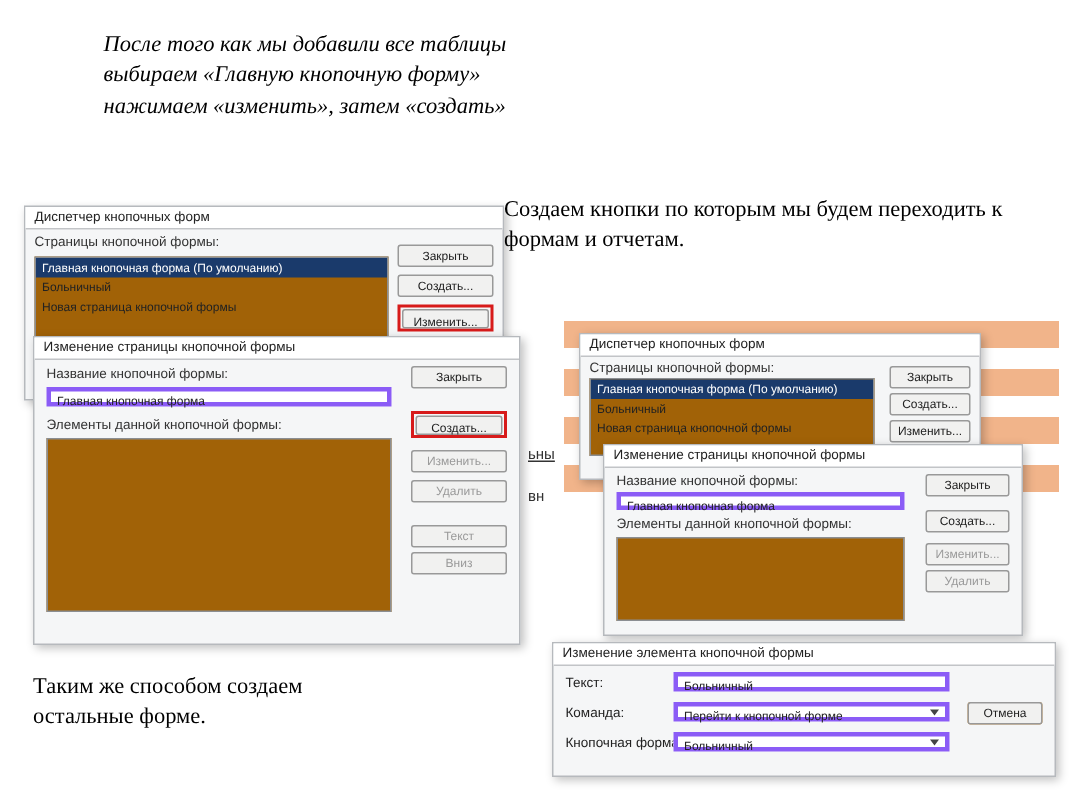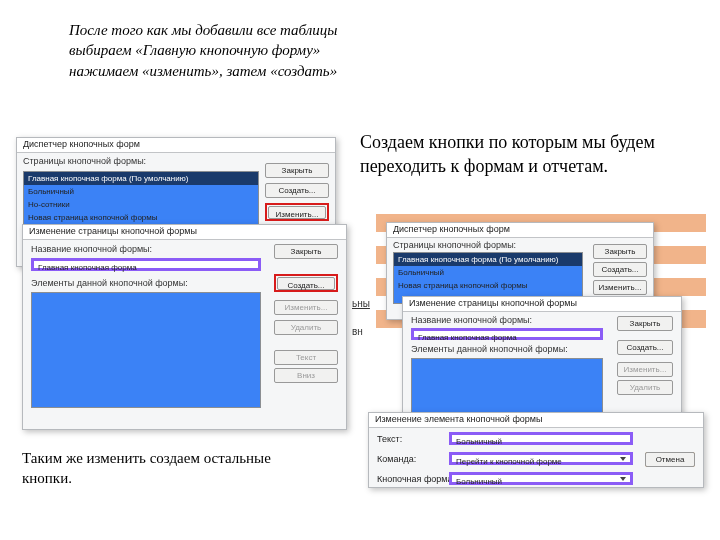--- a/index.html
+++ b/index.html
@@ -17,24 +17,24 @@
     left: 22px; top: 20px;
     width: 300px;
     font-style: italic;
     font-family: Georgia, serif;
     font-size: 15px;
     line-height: 1.35;
     margin-left: 47px;
   }
   .txt-top-right {
     position: absolute;
-    left: 360px; top: 130px;
+    left: 336px; top: 130px;
     width: 355px;
     font-family: Georgia, serif;
-    font-size: 18px;
+    font-size: 15px;
     line-height: 1.35;
   }
   .txt-bottom-left {
     position: absolute;
     left: 22px; top: 448px;
     width: 250px;
     font-family: Georgia, serif;
     font-size: 15px;
     line-height: 1.35;
   }
@@ -50,21 +50,21 @@
   }
   .dlg .title {
     height: 15px;
     background: #fff;
     border-bottom: 1px solid #c2c4c7;
     padding: 1px 6px;
     font-size: 9px;
   }
   .lbl { font-size: 9px; color: #333; }
   .list {
-    background: #3b82f6;
+    background: #a16207;
     border: 1px solid #8b8e92;
   }
   .list .row { padding: 2px 4px; font-size: 8px; }
   .list .row.sel { background: #1a3a6b; color: #fff; }
   .btn {
     background: #f1f1f0;
     border: 1px solid #999;
     border-radius: 2px;
     font-size: 8px;
     text-align: center;
@@ -148,53 +148,52 @@
   #d4 .f1 { position: absolute; left: 8px; top: 16px; width: 192px; height: 12px; }
   #d4 .lbl2 { position: absolute; left: 8px; top: 32px; }
   #d4 .list4 { position: absolute; left: 8px; top: 46px; width: 192px; height: 56px; }
   #d4 .col { position: absolute; right: 8px; width: 56px; }
   #d4 .b1 { top: 4px; }
   #d4 .b2 { top: 28px; }
   #d4 .b3 { top: 50px; }
   #d4 .b4 { top: 68px; }
 
   
-  #d5 { left: 368px; top: 412px; width: 336px; height: 76px; z-index: 5; }
+  #d5 { left: 368px; top: 428px; width: 336px; height: 90px; z-index: 5; }
   #d5 .body { position: relative; height: calc(100% - 15px); }
   #d5 .rowlbl { position: absolute; left: 8px; font-size: 9px; }
   #d5 .rf { position: absolute; left: 80px; width: 184px; height: 13px; }
   #d5 .r1l { top: 6px; } #d5 .r1f { top: 4px; }
   #d5 .r2l { top: 26px; } #d5 .r2f { top: 24px; }
   #d5 .r3l { top: 46px; } #d5 .r3f { top: 44px; }
   #d5 .col { position: absolute; right: 8px; width: 50px; }
   #d5 .ok { top: 4px; background: #c2410c; border-color: #d89b4a; margin-top: 20px; }
   #d5 .cancel { top: 24px; }
 </style>
 </head>
 <body>
 
 <div class="txt-top-left">После того как мы добавили все таблицы выбираем «Главную кнопочную форму» нажимаем «изменить», затем «создать»</div>
 <div class="txt-top-right">Создаем кнопки по которым мы будем переходить к формам и отчетам.</div>
-<div class="txt-bottom-left">Таким же изменить создаем остальные кнопки.</div>
+<div class="txt-bottom-left">Таким же способом создаем остальные форме.</div>
 
 <div class="orange-band ob1"></div>
 <div class="orange-band ob2"></div>
 <div class="orange-band ob3"></div>
 <div class="orange-band ob4"></div>
 <div class="sidelbl sl1">ьны</div>
 <div class="sidelbl sl2">вн</div>
 
 <div id="d1" class="dlg">
   <div class="title">Диспетчер кнопочных форм</div>
   <div class="body">
     <div class="lbl lbl1">Страницы кнопочной формы:</div>
     <div class="list list1">
       <div class="row sel">Главная кнопочная форма (По умолчанию)</div>
       <div class="row">Больничный</div>
-      <div class="row">Но-сотники</div>
       <div class="row">Новая страница кнопочной формы</div>
     </div>
     <div class="btn col b1">Закрыть</div>
     <div class="btn col b2">Создать...</div>
     <div class="col b3wrap redbox">
       <div class="btn b3">Изменить...</div>
     </div>
   </div>
 </div>
 

